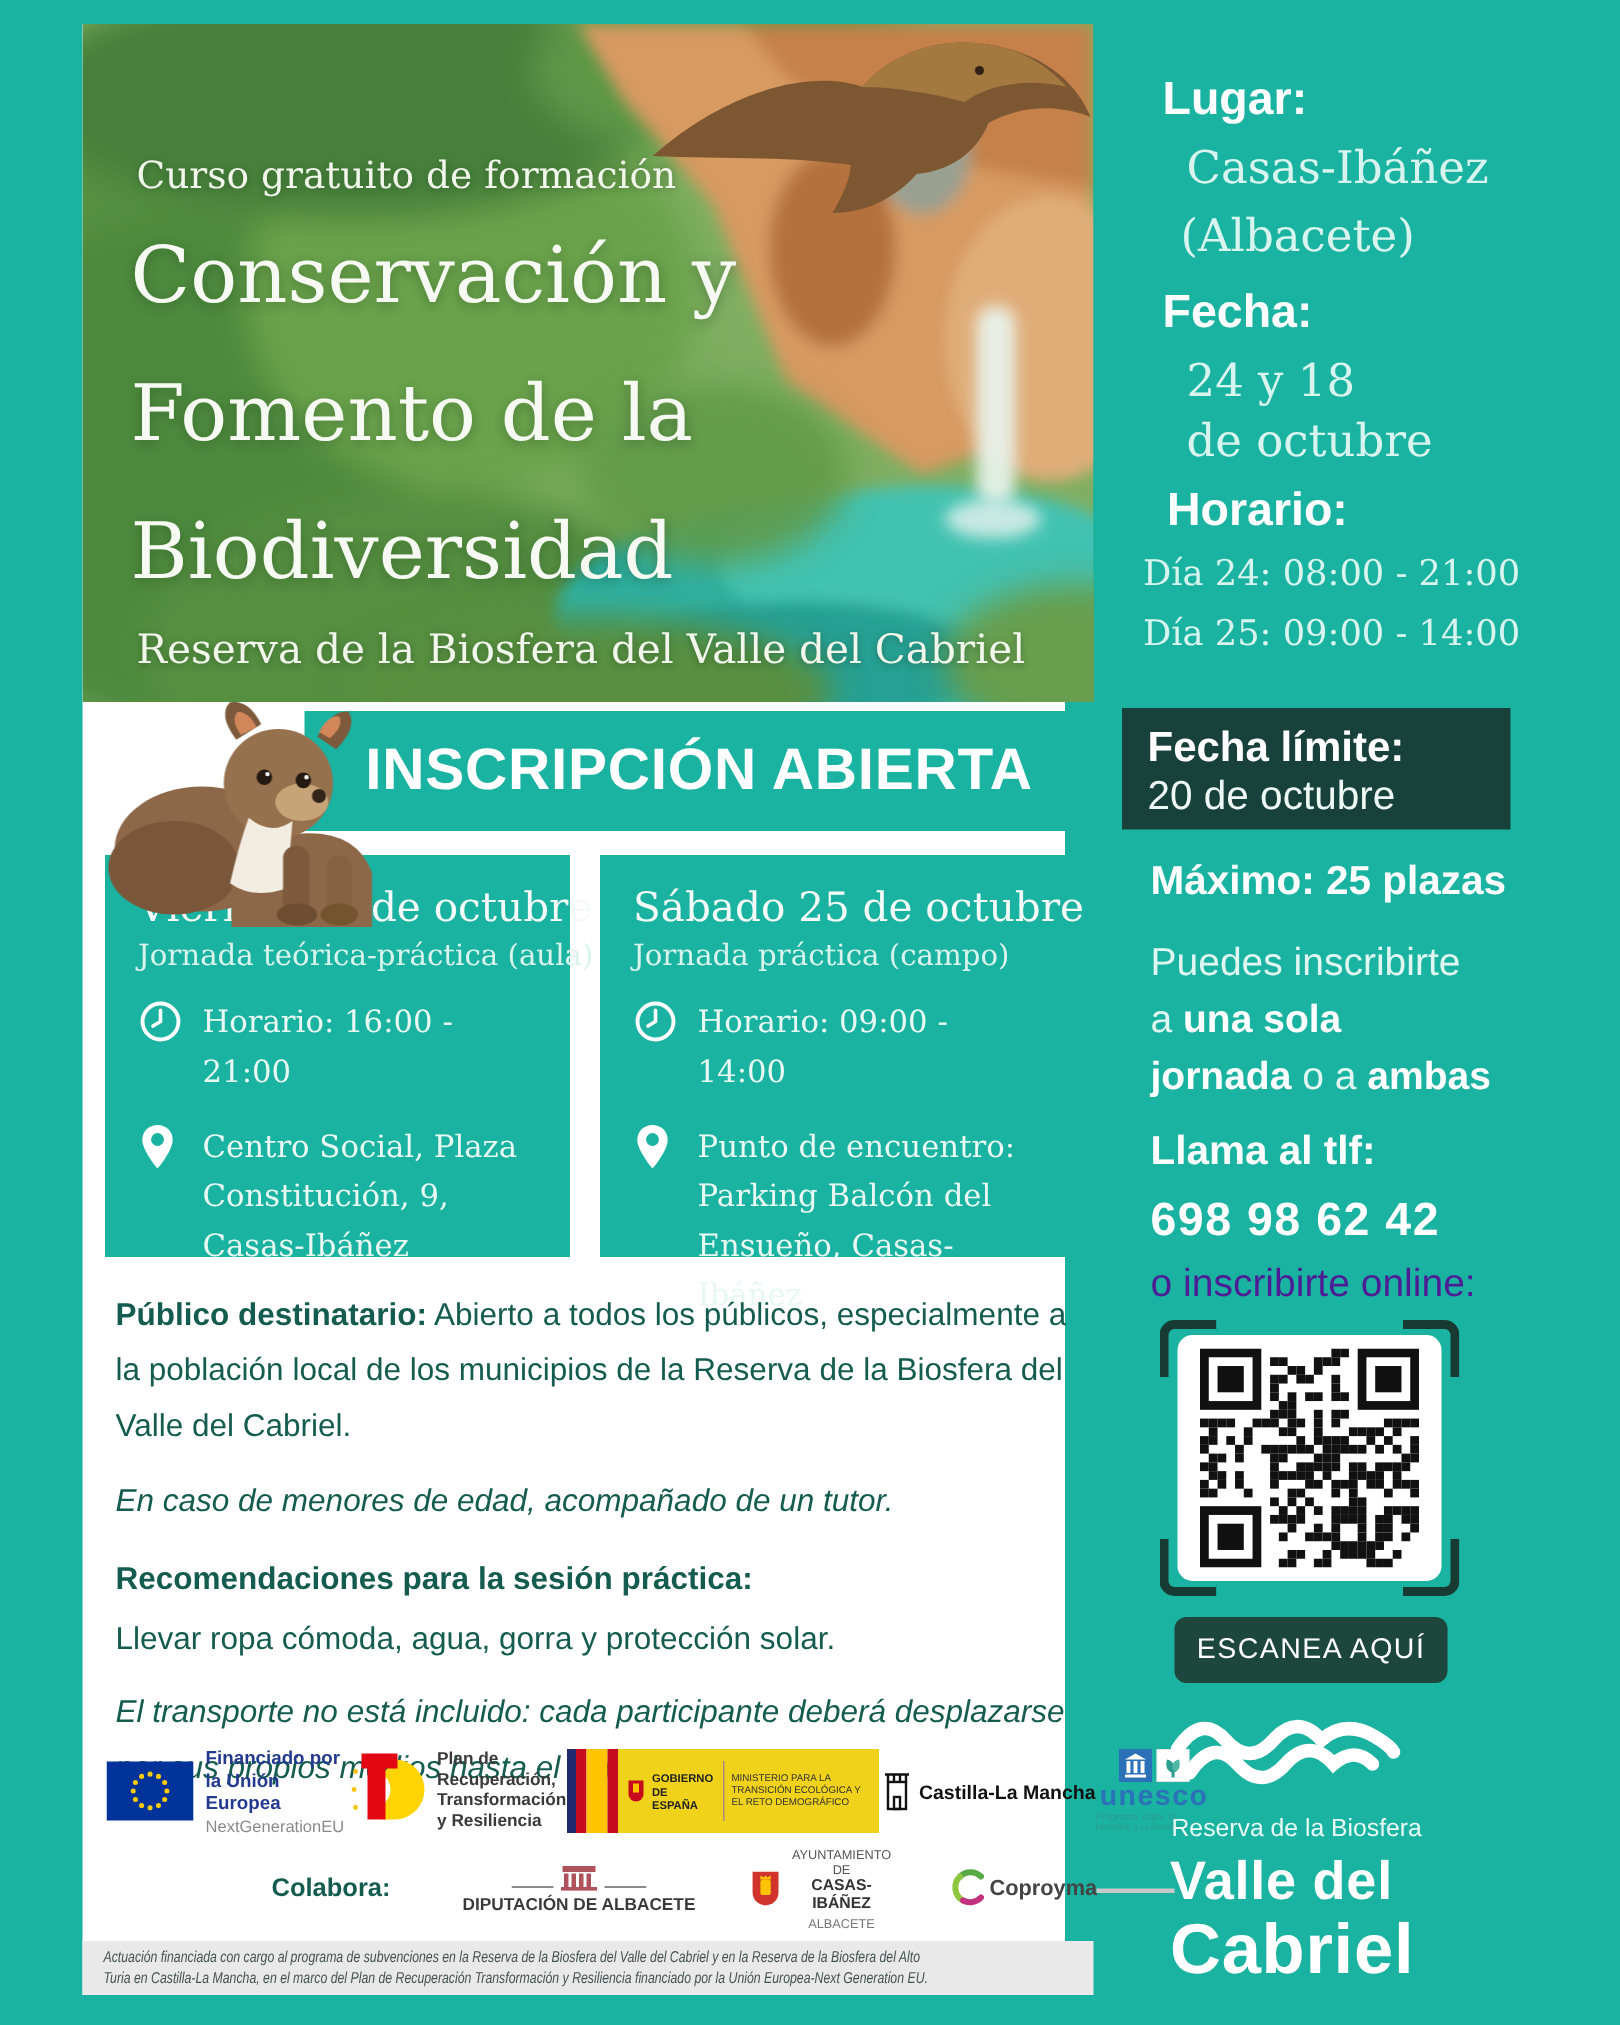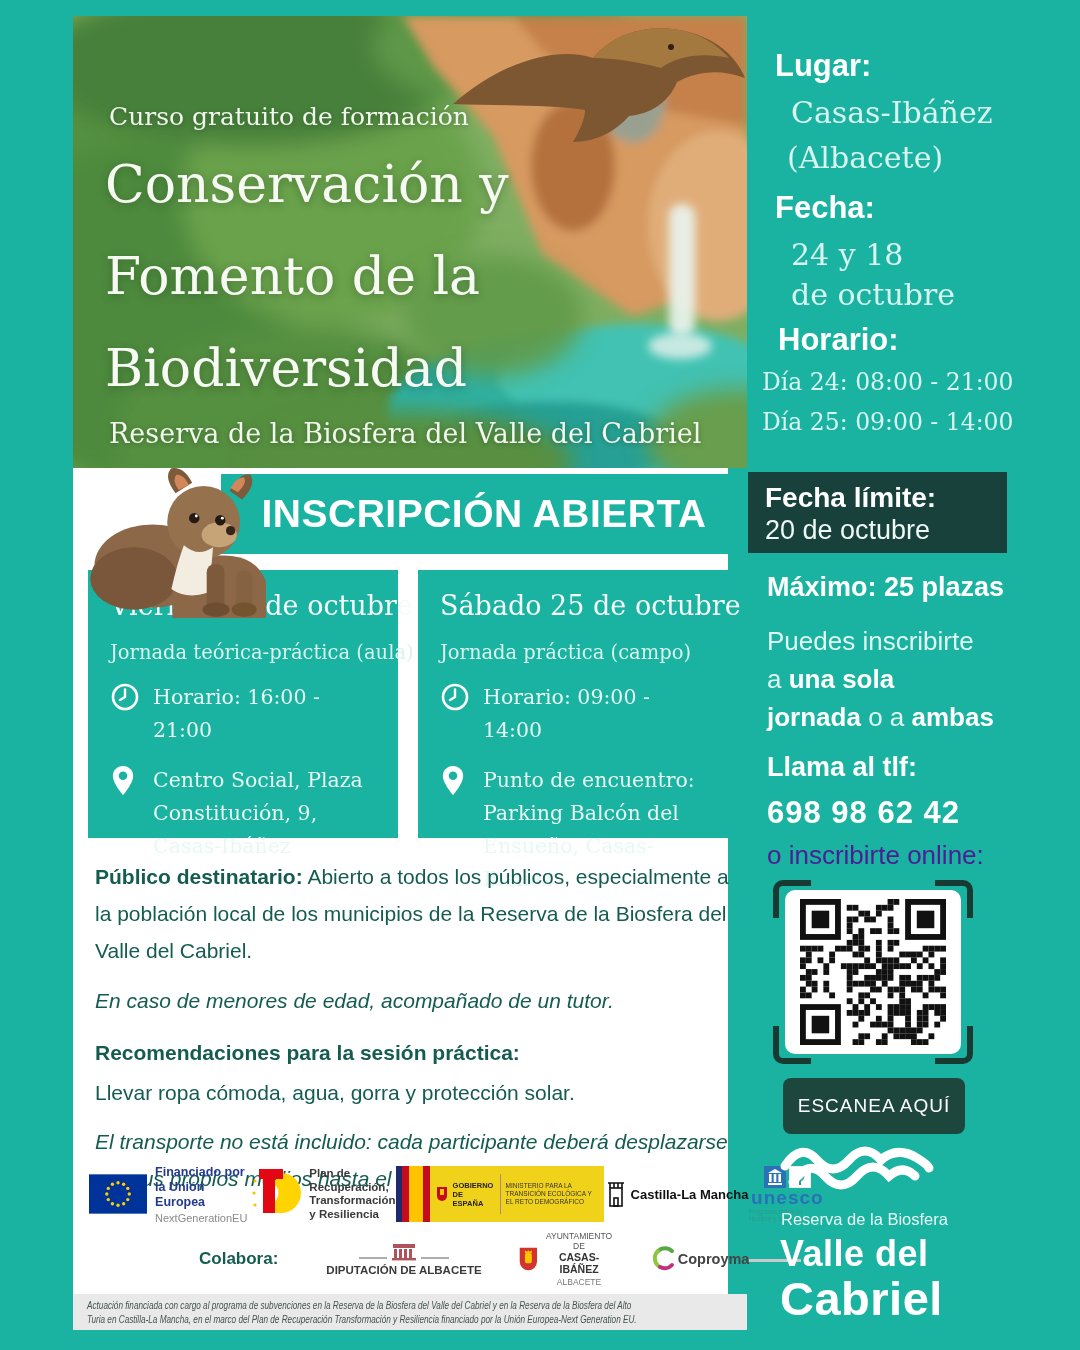--- a/index.html
+++ b/index.html
@@ -1,21 +1,21 @@
 <!DOCTYPE html>
 <html><head>
 <meta charset="utf-8">
 <style>
   * { margin:0; padding:0; box-sizing:border-box; }
   html,body { width:1080px; }
   body { font-family:"Liberation Sans","DejaVu Sans",sans-serif; }
   .poster { position:relative; width:1080px; height:1350px; background:#1ab3a1; overflow:hidden; }
 
   
-  .panel { position:absolute; left:73px; top:16px; width:655px; height:1314px; background:#ffffff; }
+  .panel { position:absolute; left:55px; top:16px; width:655px; height:1314px; background:#ffffff; }
 
   
   .hero { position:absolute; left:0; top:0; width:674px; height:452px; overflow:hidden; }
   .hero svg.scene { position:absolute; inset:0; width:100%; height:100%; }
   .hero-kicker { position:absolute; left:36px; top:86px; font-family:"DejaVu Serif","Liberation Serif",serif;
     font-size:25px; color:#f1f7eb; text-shadow:0 1px 5px rgba(30,60,30,.45); }
   .hero-title { position:absolute; left:32px; top:122px; font-family:"DejaVu Serif","Liberation Serif",serif;
     font-size:52px; color:#f7faf2; text-shadow:0 2px 8px rgba(30,60,30,.4); }
   .hero-title div { line-height:92px; }
   .hero-sub { position:absolute; left:36px; top:402px; font-family:"DejaVu Serif","Liberation Serif",serif;
@@ -28,21 +28,21 @@
 
   
   .marten { position:absolute; left:10px; top:446px; width:210px; height:156px; z-index:6; }
 
   
   .card { position:absolute; top:554px; width:310px; height:268px; background:#1ab3a1; padding:20px 20px 0 22px;
     font-family:"DejaVu Serif","Liberation Serif",serif; color:#eefaf6; }
   .card1 { left:15px; }
   .card2 { left:345px; }
   .card-title { font-size:27px; color:#f4fbf8; white-space:nowrap; }
-  .card-sub { font-size:19.5px; margin-top:20px; color:#d9f4ec; white-space:nowrap; }
+  .card-sub { font-size:19.5px; margin-top:4px; color:#d9f4ec; white-space:nowrap; }
   .card-row { display:flex; margin-top:17px; gap:13px; align-items:flex-start; }
   .card-row .txt { font-size:20.5px; line-height:33px; color:#e8f8f2; }
   .icon-box { flex:0 0 30px; margin-top:1px; }
 
   
   .copy { position:absolute; left:22px; top:842px; width:642px; color:#155c50; font-size:21px; }
   .copy .p1 { line-height:37px; }
   .copy b { font-weight:bold; }
   .copy .menores { margin-top:14px; font-style:italic; line-height:36px; }
   .copy .reco { margin-top:16px; font-weight:bold; line-height:36px; }
@@ -114,21 +114,21 @@
 
   .qr-area { position:absolute; left:26px; top:880px; width:200px; height:184px; }
   .qr-box { position:absolute; left:12px; top:10px; width:176px; height:164px; background:#fff; border-radius:10px;
     display:flex; align-items:center; justify-content:center; }
   .bracket { position:absolute; width:38px; height:38px; border:0 solid #173a33; }
   .b-tl { left:0; top:0; border-left-width:6px; border-top-width:6px; border-top-left-radius:10px; }
   .b-tr { right:0; top:0; border-right-width:6px; border-top-width:6px; border-top-right-radius:10px; }
   .b-bl { left:0; bottom:0; border-left-width:6px; border-bottom-width:6px; border-bottom-left-radius:10px; }
   .b-br { right:0; bottom:0; border-right-width:6px; border-bottom-width:6px; border-bottom-right-radius:10px; }
 
-  .scan-pill { position:absolute; left:36px; top:1078px; width:182px; height:56px; background:#1d473d;
+  .scan-pill { position:absolute; left:36px; top:1078px; width:182px; height:44px; background:#1d473d;
     border-radius:8px; display:flex; align-items:center; justify-content:center; }
   .scan-pill span { color:#fff; font-size:19px; letter-spacing:1px; }
 
   .wave-logo { position:absolute; left:30px; top:1138px; width:160px; height:62px; }
   .brand-small { position:absolute; left:34px; top:1210px; font-size:16.5px; color:#e8faf5; }
   .brand-1 { position:absolute; left:33px; top:1233px; font-size:36px; font-weight:bold; color:#fff; letter-spacing:0.5px; }
   .brand-2 { position:absolute; left:33px; top:1271px; font-size:47px; font-weight:bold; color:#fff; letter-spacing:0.5px; }
 </style>
 </head>
 <body>

